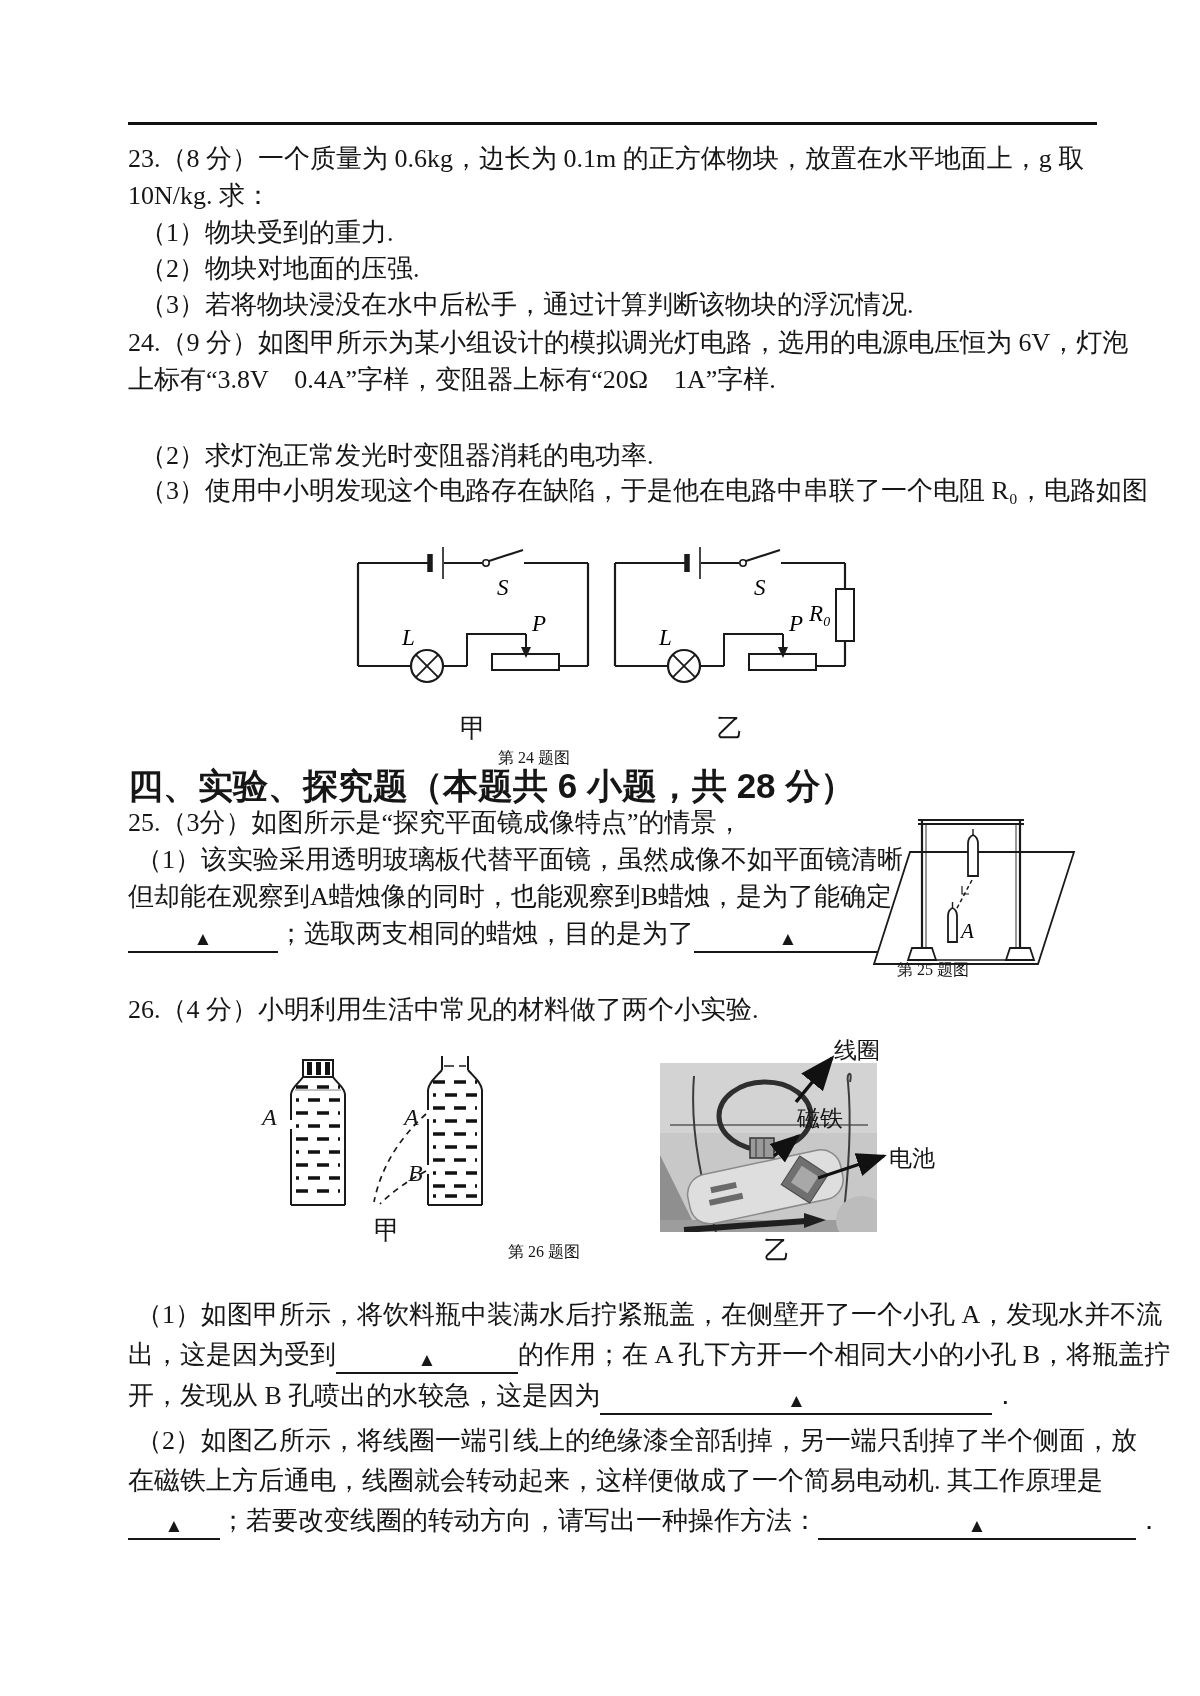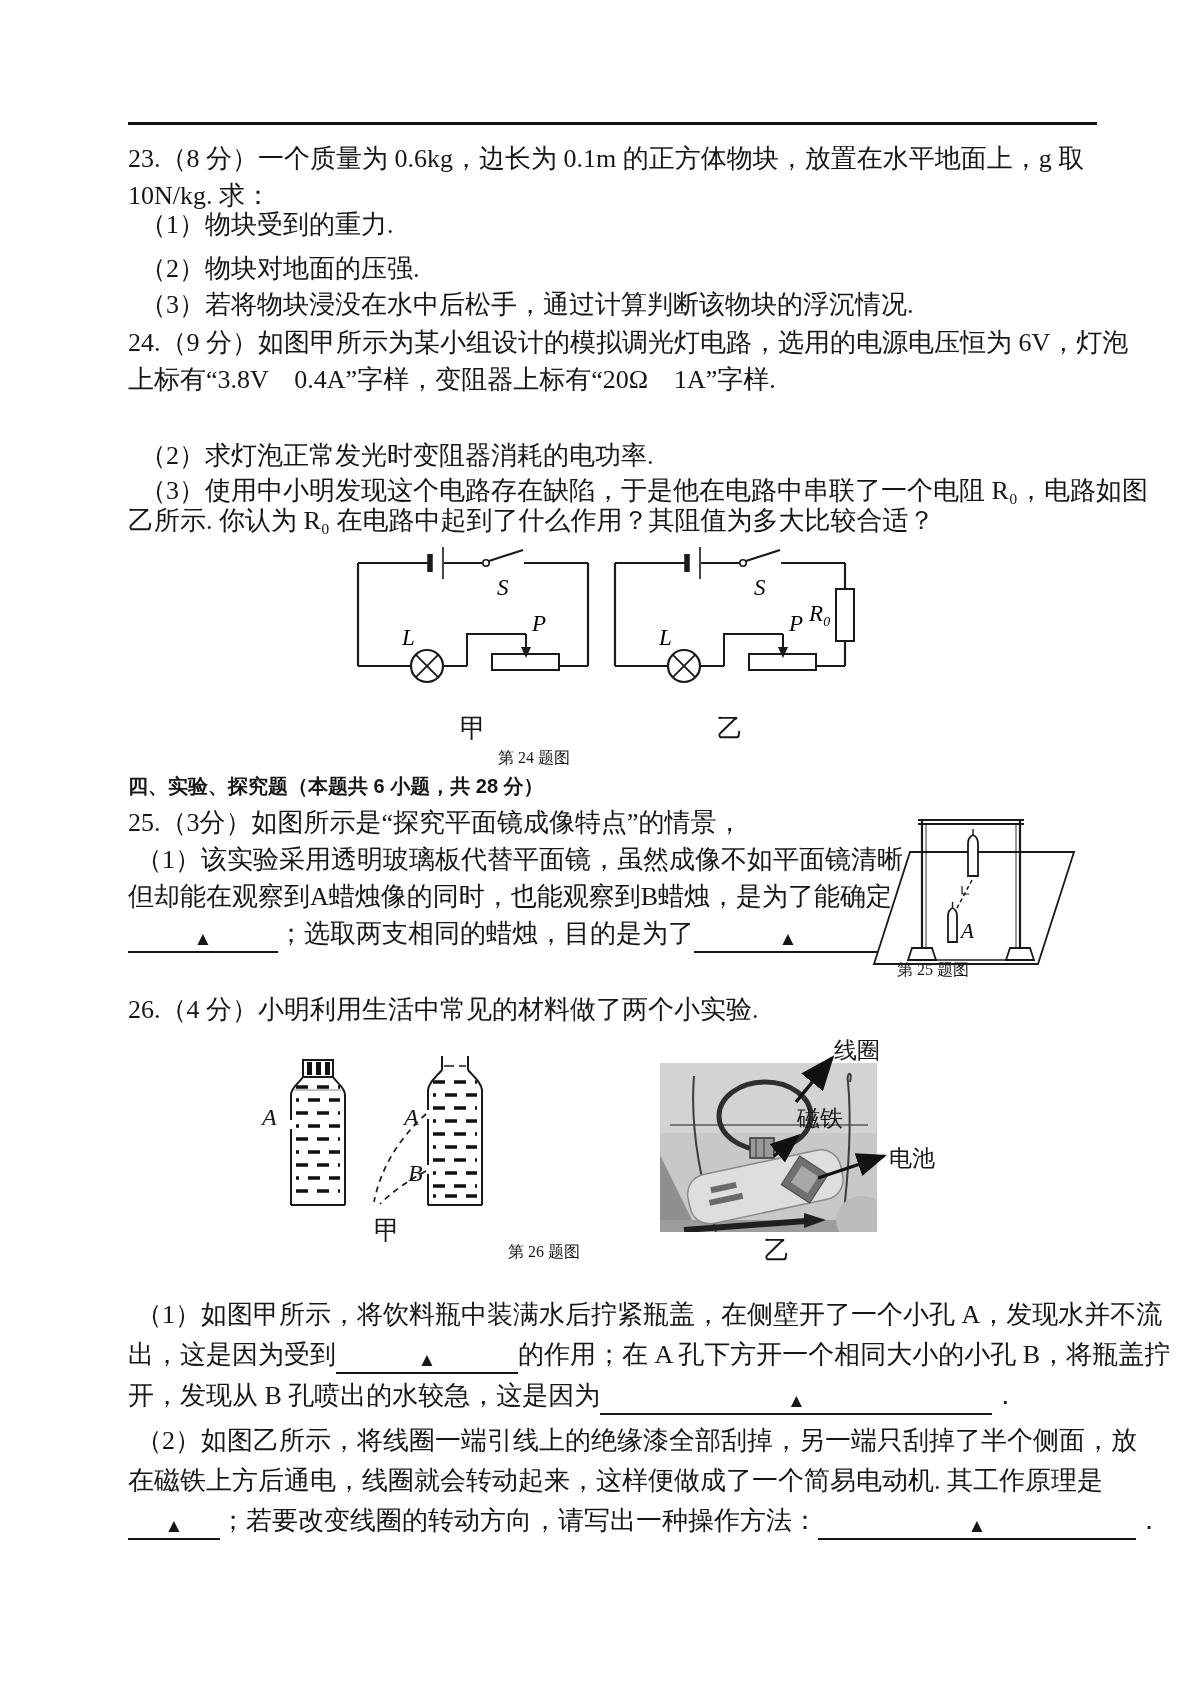--- a/index.html
+++ b/index.html
@@ -1,48 +1,47 @@
 <!DOCTYPE html>
 <html><head>
 <meta charset="utf-8">
 <style>
   html,body{margin:0;padding:0;background:#ffffff;}
   #page{position:relative;width:1200px;height:1696px;background:#fff;overflow:hidden;
         font-family:"Liberation Serif","DejaVu Serif",serif;color:#161616;}
   .tl{position:absolute;white-space:nowrap;font-size:26px;line-height:30px;}
   .heading{position:absolute;white-space:nowrap;font-family:"Liberation Sans","DejaVu Sans",sans-serif;
-           font-weight:bold;font-size:20px;line-height:32px;}
+           font-weight:bold;font-size:35px;line-height:32px;}
   .cap{position:absolute;white-space:nowrap;font-size:16px;line-height:28px;}
   .figlab{position:absolute;white-space:nowrap;font-size:26px;line-height:30px;}
   .ann{position:absolute;white-space:nowrap;font-size:23px;line-height:26px;}
   .varlab{position:absolute;white-space:nowrap;font-style:italic;font-size:24px;line-height:26px;}
   .bl{display:inline-block;border-bottom:2px solid #161616;text-align:center;
       height:25px;font-size:19px;line-height:26px;vertical-align:-3px;}
   .rule{position:absolute;left:128px;top:122px;width:969px;border-top:3px solid #111;}
   svg{position:absolute;overflow:visible;}
   svg text{font-family:"Liberation Serif","DejaVu Serif",serif;}
   .cir{stroke:#1a1a1a;fill:none;}
 </style>
 </head>
 <body>
 
 <div id="page">
   <div class="rule"></div>
 
   <div class="tl" style="left:128px;top:144px">23.（8 分）一个质量为 0.6kg，边长为 0.1m 的正方体物块，放置在水平地面上，g 取</div>
   <div class="tl" style="left:128px;top:181px">10N/kg. 求：</div>
-  <div class="tl" style="left:140px;top:210px">（1）物块受到的重力.</div>
+  <div class="tl" style="left:140px;top:218px">（1）物块受到的重力.</div>
   <div class="tl" style="left:140px;top:254px">（2）物块对地面的压强.</div>
   <div class="tl" style="left:140px;top:290px">（3）若将物块浸没在水中后松手，通过计算判断该物块的浮沉情况.</div>
 
   <div class="tl" style="left:128px;top:328px">24.（9 分）如图甲所示为某小组设计的模拟调光灯电路，选用的电源电压恒为 6V，灯泡</div>
   <div class="tl" style="left:128px;top:365px">上标有“3.8V　0.4A”字样，变阻器上标有“20Ω　1A”字样.</div>
   <div class="tl" style="left:140px;top:441px">（2）求灯泡正常发光时变阻器消耗的电功率.</div>
   <div class="tl" style="left:140px;top:476px">（3）使用中小明发现这个电路存在缺陷，于是他在电路中串联了一个电阻 R₀，电路如图</div>
-  <div class="tl" style="left:128px;top:506px">乙所示. 你认为 R₀ 在电路中起到了什么作用？其阻值为多大比较合适？</div>
 
   <svg style="left:340px;top:549px" width="520" height="142" viewBox="0 0 520 142">
 
     <g class="cir" stroke-width="2.2">
       <path d="M18 14 H90 M18 14 V117 M104 14 H142 M184 14 H248 M248 14 V117"></path>
       <path d="M90 5 V23" stroke-width="5.5"></path>
       <path d="M103 -2 V30" stroke-width="1.6"></path>
       <circle cx="146" cy="14" r="3.2" stroke-width="1.6"></circle>
       <path d="M149 12 L183 1"></path>
       <path d="M248 117 H219 M18 117 H71 M103 117 H127"></path>

